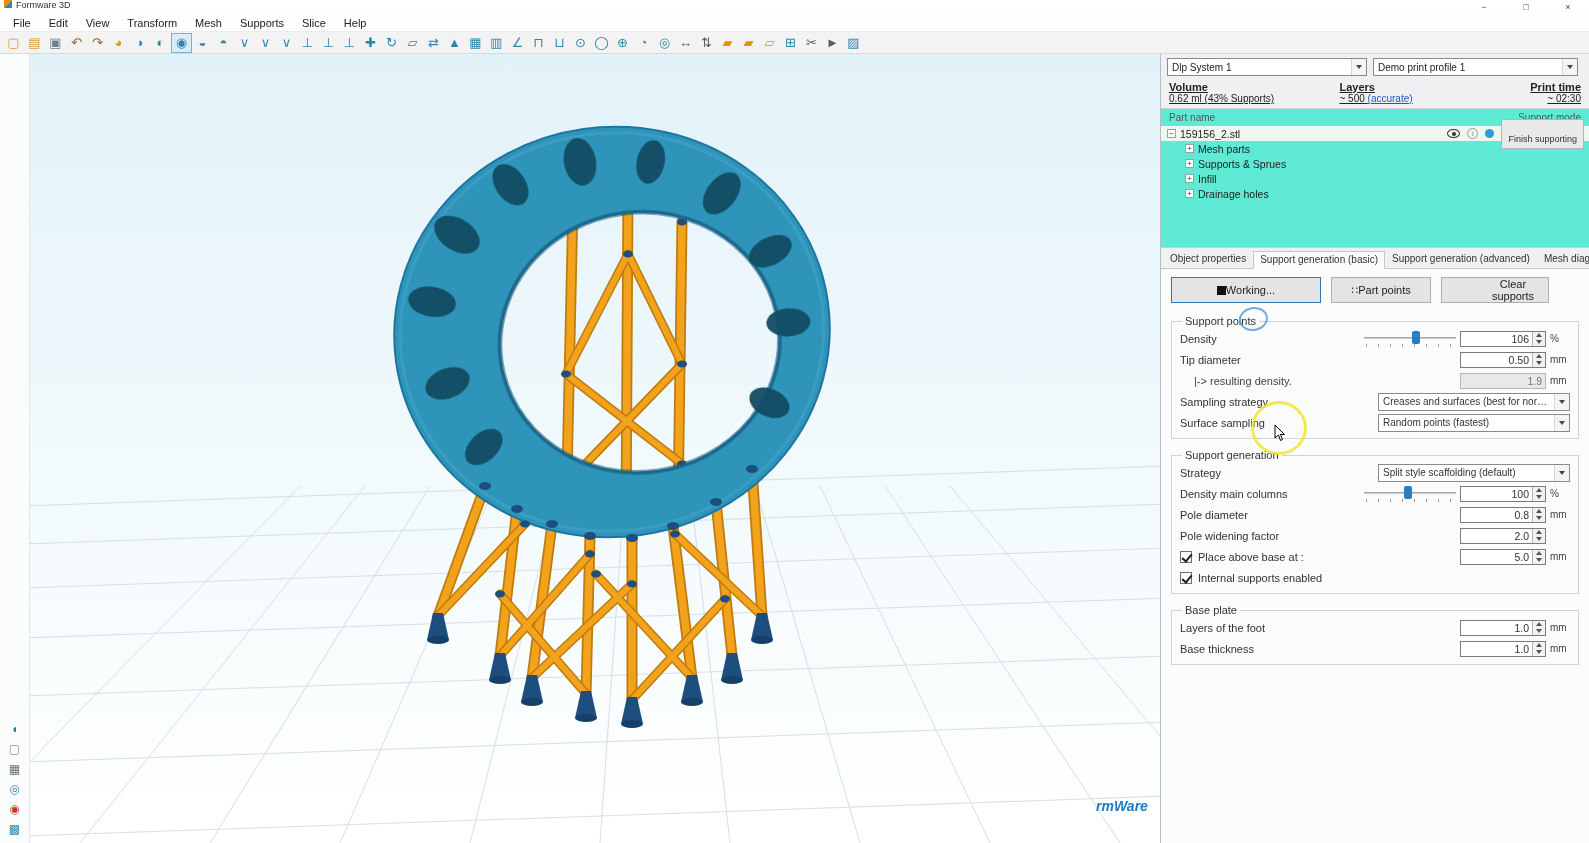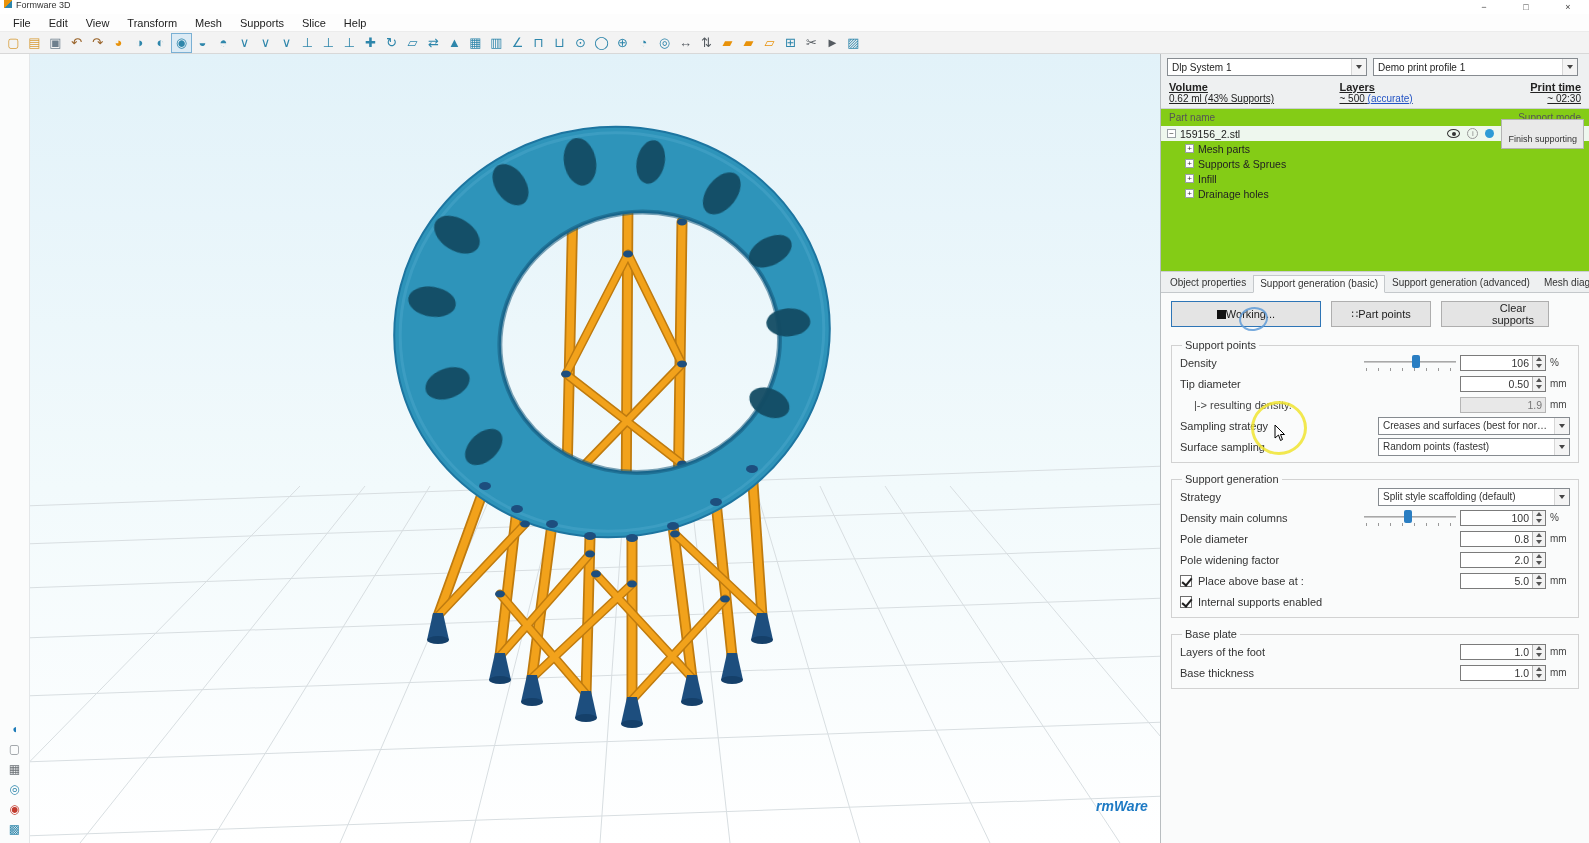--- a/index.html
+++ b/index.html
@@ -40,21 +40,21 @@
   .sel-arr::after { content:""; border-left:3.5px solid transparent; border-right:3.5px solid transparent; border-top:4.5px solid #444; }
   .sel.printer { width:200px; } .sel.profile { width:205px; }
   .w192 { width:192px; }
 
   .stats { display:flex; padding:2px 8px 4px; gap:8px;text-decoration:underline; }
   .stat-col { flex:1.6; } .stat-col.mid { flex:1.3; } .stat-col.right { flex:1; text-align:right; }
   .stat-lbl { font-weight:bold; font-size:11px; }
   .stat-val { font-size:10px; white-space:nowrap; }
   .link { color:#2353c4; text-decoration:underline; font-size:10px; }
 
-  .parts { background:#84cc16; border-top:1px solid #cbd0d3; border-bottom:1px solid #cbd0d3; height:164px; padding-top:2px; }
+  .parts { background:#5eead4; border-top:1px solid #cbd0d3; border-bottom:1px solid #cbd0d3; height:140px; padding-top:2px; }
   .parts-head { display:flex; justify-content:space-between; font-size:10px; color:#555; padding:1px 8px 3px; }
   .tree-root, .tree-child { display:flex; align-items:center; height:15px; padding-left:6px; font-size:10.5px; }
   .tree-root { background:#eef7ee; }
   .toggle { width:9px; height:9px; border:1px solid #9aa0a5; background:#fff; font-size:8px; line-height:7px; text-align:center; color:#333; margin-right:4px; flex:none; }
   .tree-child { padding-left:24px; }
   .row-icons { margin-left:auto; display:flex; align-items:center; gap:7px; padding-right:5px; }
   .eye { width:13px; height:9px; border:1px solid #333; border-radius:50%; position:relative; }
   .eye .pupil { position:absolute; left:3.5px; top:1.5px; width:4px; height:4px; background:#333; border-radius:50%; }
   .info { width:11px; height:11px; border:1px solid #999; border-radius:50%; font-size:8px; line-height:9px; text-align:center; color:#888; }
   .dot { width:9px; height:9px; border-radius:50%; background:#2e9bd6; }

